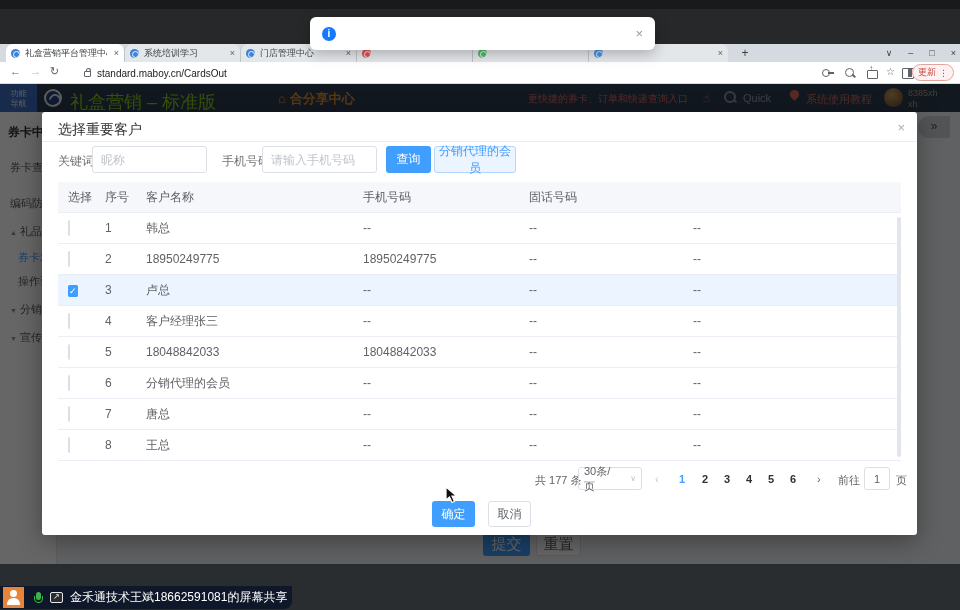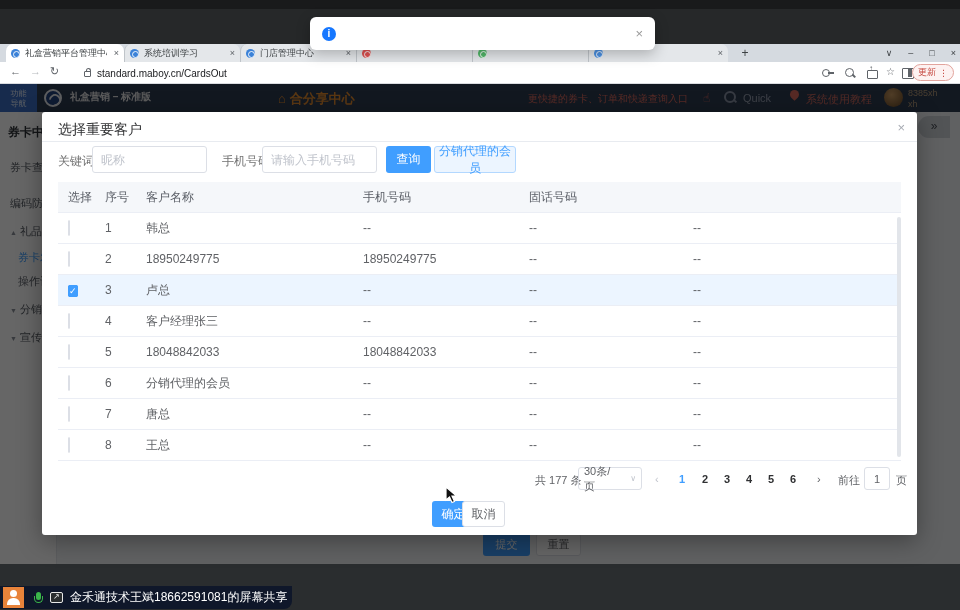--- a/index.html
+++ b/index.html
@@ -44,42 +44,42 @@
   .i-person::after { content:""; position:absolute; left:1px; top:7px; width:9px; height:5px; border-radius:5px 5px 0 0; background:#5f6368; }
   .star-ic { position:absolute; top:4px; font-size:10px; color:#5f6368; }
   .update-pill { position:absolute; right:6px; top:2px; height:17px; border:1px solid #e2a49d; background:#fdf2f1; border-radius:9px; color:#c5473f; font-size:9px; display:flex; align-items:center; padding:0 5px; gap:3px; }
 
   
   .page { position:absolute; left:0; top:84px; width:960px; height:480px; background:#f0f2f5; overflow:hidden; }
   .appheader { position:absolute; left:0; top:0; width:960px; height:28px; background:#2f3c52; }
   .navbox { position:absolute; left:0; top:0; width:37px; height:28px; background:#3a6cc0; color:#dce6f5; font-size:8px; line-height:1.2; text-align:center; padding-top:5px; }
   .logo { position:absolute; left:44px; top:5px; width:18px; height:18px; border-radius:50%; border:2px solid #e8eaed; background:#24447e; }
   .logo::after { content:""; position:absolute; left:3px; top:3px; width:8px; height:8px; border-radius:50%; border:2px solid #e8eaed; border-left-color:transparent; transform:rotate(-40deg); }
-  .brand { position:absolute; left:70px; top:6px; font-size:10px; font-weight:bold; color:#e5e5e5; }
+  .brand { position:absolute; left:70px; top:6px; font-size:18px; font-weight:normal; color:#84cc16; }
   .share-center { position:absolute; left:278px; top:6px; font-size:13px; font-weight:bold; color:#e08a2e;text-align:right; }
   .house-ic { display:inline-block; margin-right:4px; font-size:13px; }
   .quick-tip { position:absolute; left:528px; top:8px; font-size:10px; color:#d96a5c; }
   .finger-ic { position:absolute; left:703px; top:7px; font-size:12px; color:#d96a5c; }
   .i-search-q { position:absolute; left:724px; top:7px; width:13px; height:13px; }
   .i-search-q::before { content:""; position:absolute; left:0; top:0; width:8px; height:8px; border:2px solid #8a93a6; border-radius:50%; }
   .i-search-q::after { content:""; position:absolute; left:9px; top:9px; width:4px; height:2px; background:#8a93a6; transform:rotate(45deg); }
   .quick-label { position:absolute; left:743px; top:8px; font-size:11px; color:#97a0b0; }
   .pin-ic { position:absolute; left:790px; top:6px; width:9px; height:9px; border-radius:50% 50% 50% 0; transform:rotate(-45deg); background:#d96a5c; }
   .tutorial { position:absolute; left:806px; top:8px; font-size:11px; color:#cf6a5c; }
   .avatar { position:absolute; left:884px; top:4px; width:19px; height:19px; border-radius:50%; background:radial-gradient(circle at 40% 35%, #c89a62, #6b4a28); }
   .username { position:absolute; left:908px; top:4px; font-size:9px; color:#b39a77; line-height:1.2; }
 
   .sidebar { position:absolute; left:0; top:28px; width:57px; height:452px; background:#ffffff; border-right:1px solid #e3e6ea; overflow:hidden; }
   .sb-title { position:absolute; left:8px; font-size:12px; font-weight:bold; color:#2f3338; white-space:nowrap; }
   .sb-item { position:absolute; left:10px; font-size:11px; color:#565b63; white-space:nowrap; }
   .sb-item .mk { font-size:7px; color:#8a9099; margin-right:3px; }
   .sb-item.sub { left:18px; }
   .sb-item.active { color:#409eff; }
 
-  .content-btn { position:absolute; height:23px; font-size:11px; border-radius:3px; display:flex; align-items:center; justify-content:center; }
+  .content-btn { position:absolute; height:23px; font-size:15px; border-radius:3px; display:flex; align-items:center; justify-content:center; }
   .btn-submit { left:483px; top:449px; width:47px; background:#409eff; color:#fff; }
   .btn-reset { left:536px; top:449px; width:45px; background:#fff; border:1px solid #dcdfe6; color:#606266; }
   .drawer-handle { position:absolute; left:918px; top:32px; width:32px; height:22px; background:#cdd2d8; border-radius:12px 0 0 12px; color:#4c5158; font-size:12px; text-align:center; line-height:20px; }
 
   .overlay { position:absolute; left:0; top:84px; width:960px; height:480px; background:rgba(0,0,0,0.60); z-index:5; }
 
   
   .modal { position:absolute; left:42px; top:112px; width:875px; height:423px; background:#ffffff; border-radius:3px; box-shadow:0 6px 24px rgba(0,0,0,.35); z-index:10; }
   .modal-title { position:absolute; left:16px; top:9px; font-size:14px; color:#303133; }
   .modal-close { position:absolute; right:12px; top:8px; font-size:13px; color:#a6aab2; }
@@ -108,21 +108,21 @@
   .pg-arrow { position:absolute; top:361px; font-size:11px; }
   .pg-prev { left:613px; color:#c0c4cc; }
   .pg-next { left:775px; color:#606266; }
   .pg-num { position:absolute; top:361px; font-size:11px; font-weight:bold; color:#303133; width:14px; text-align:center; }
   .pg-num.active { color:#409eff; }
   .pg-goto-label { position:absolute; left:796px; top:361px; font-size:11px; color:#606266; }
   .pg-goto-input { position:absolute; left:822px; top:355px; width:26px; height:23px; border:1px solid #dcdfe6; border-radius:3px; font-size:11px; color:#606266; text-align:center; font-family:inherit; }
   .pg-goto-suffix { position:absolute; left:854px; top:361px; font-size:11px; color:#606266; }
 
   .btn-confirm { left:390px; top:389px; width:43px; height:26px; background:#409eff; color:#fff; }
-  .btn-cancel { left:420px; top:389px; width:43px; height:26px; background:#fff; border:1px solid #dcdfe6; color:#606266; }
+  .btn-cancel { left:446px; top:389px; width:43px; height:26px; background:#fff; border:1px solid #dcdfe6; color:#606266; }
 
   
   .toast { position:absolute; left:310px; top:17px; width:345px; height:33px; background:#ffffff; border-radius:6px; box-shadow:0 4px 14px rgba(0,0,0,.25); z-index:40; display:flex; align-items:center; padding:0 12px; }
   .toast-ic { width:14px; height:14px; border-radius:50%; background:#1677ff; color:#fff; font-size:10px; font-weight:bold; text-align:center; line-height:14px; flex:0 0 auto; }
   .toast-msg { font-size:13px; color:#333; margin-left:9px; white-space:nowrap; }
   .toast-close { margin-left:auto; color:#999; font-size:13px; }
 
   
   .sharebar { position:absolute; left:0; top:586px; width:292px; height:23px; background:#0f172a; border-radius:0 0 8px 0; display:flex; align-items:center; z-index:20; }
   .share-person { width:21px; height:21px; background:#e8833a; margin:0 6px 0 3px; position:relative; flex:0 0 auto; }

